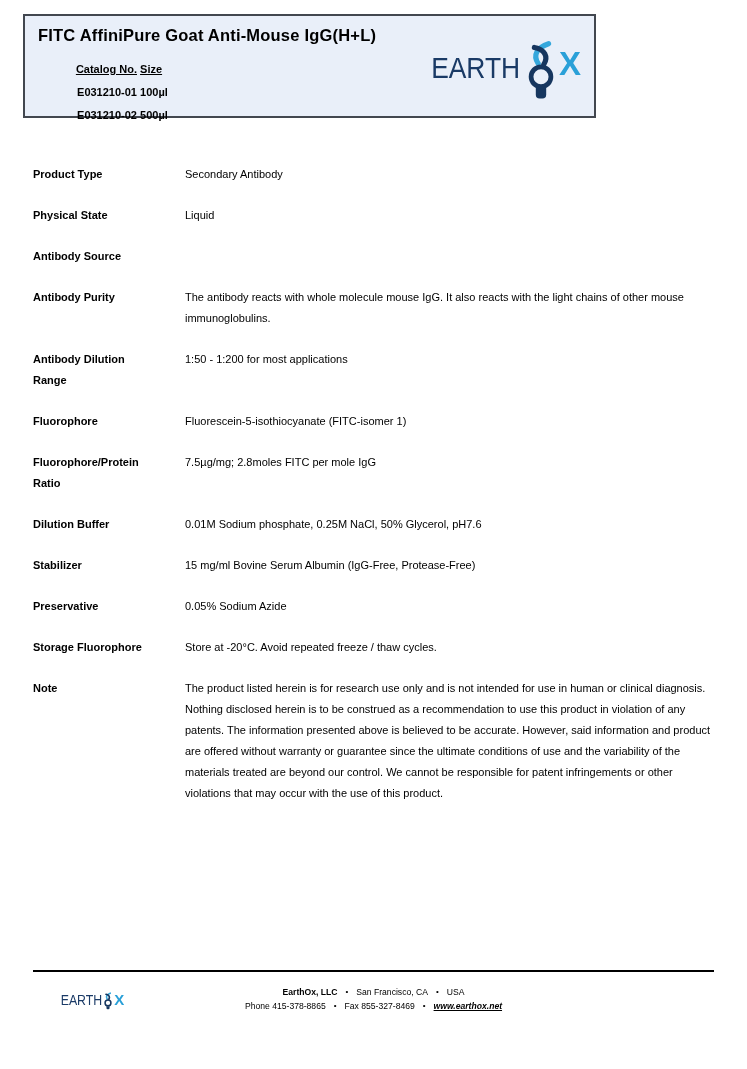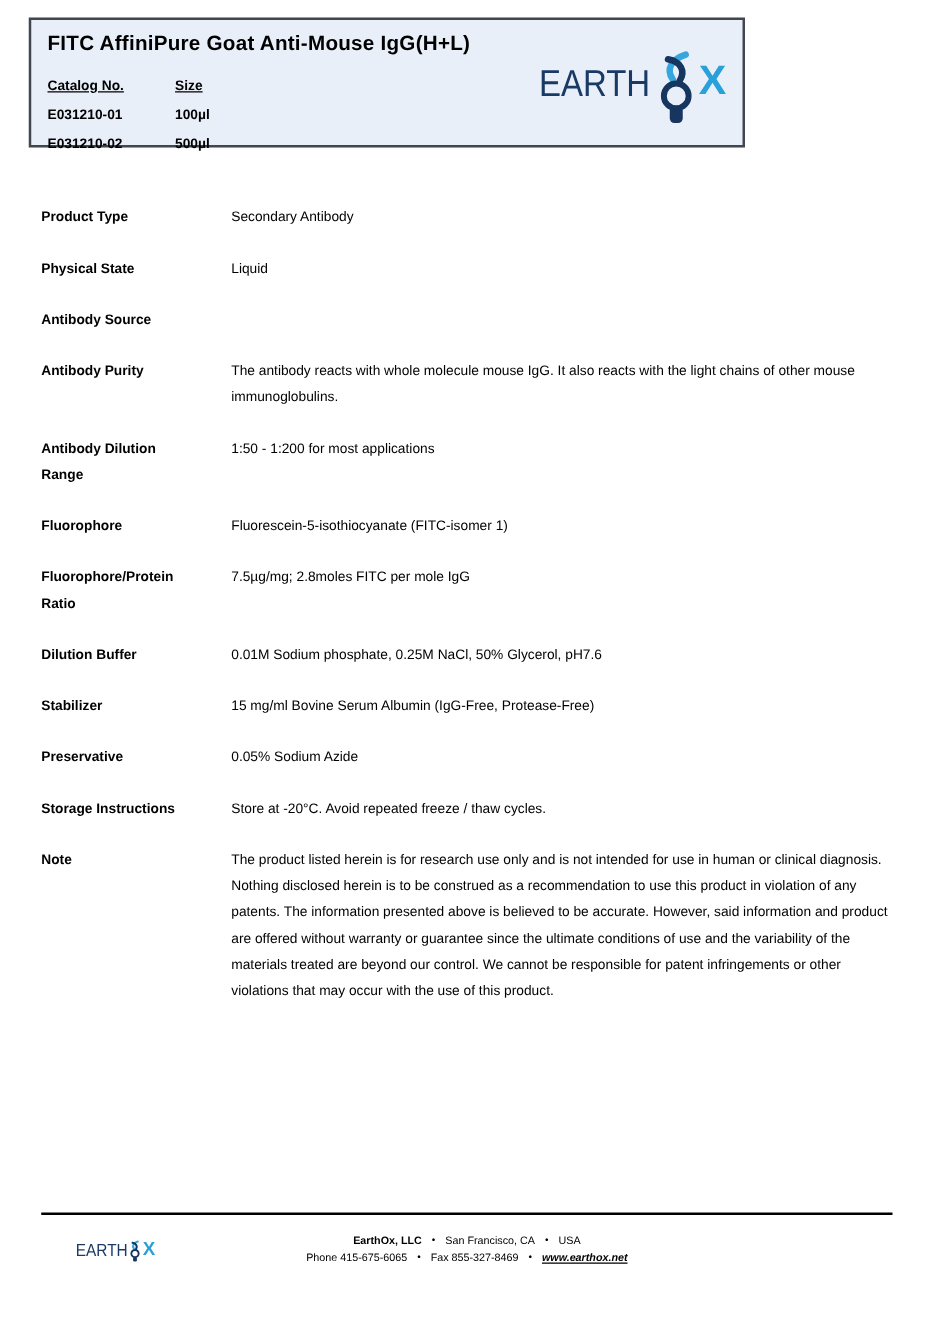--- a/index.html
+++ b/index.html
@@ -25,21 +25,21 @@
     border:2px solid var(--header-border);
   }
   .product-title{
     position:absolute;left:13px;top:10px;
     font-size:16.5px;font-weight:bold;letter-spacing:.2px;
   }
   .catalog-table{
     position:absolute;left:13px;top:42px;
     font-size:11px;font-weight:bold;line-height:23px;
   }
-  .cat-row span{display:inline-block;}
+  .cat-row span{display:inline-block;text-align:right;}
   .cat-col1{width:99px;}
   .cat-head span{text-decoration:underline;}
   
   .logo{
     position:absolute;right:14px;top:18px;
     display:flex;align-items:center;height:68px;
   }
   .logo .earth{
     font-size:30px;color:var(--logo-navy);
     letter-spacing:0px;transform:scaleX(.88);transform-origin:right center;
@@ -212,21 +212,21 @@
     <div class="spec-label">
         <div>Preservative</div>
       </div>
     <div class="spec-value">
         <div class="vline">0.05% Sodium Azide</div>
       </div>
   </div>
 
   <div class="spec-row">
     <div class="spec-label">
-        <div>Storage Instructions</div>
+        <div>Storage Fluorophore</div>
       </div>
     <div class="spec-value">
         <div class="vline">Store at -20°C. Avoid repeated freeze / thaw cycles.</div>
       </div>
   </div>
 
   <div class="spec-row">
     <div class="spec-label">
         <div>Note</div>
       </div>
@@ -243,15 +243,15 @@
     <svg class="icon" viewBox="0 0 36 66" aria-hidden="true">
       <path d="M26 3 C 14 7, 9 15, 15 24" fill="none" stroke="#35a7dc" stroke-width="6" stroke-linecap="round"></path>
       <path d="M11 7 C 22 9, 26 17, 21 25" fill="none" stroke="#16365f" stroke-width="6" stroke-linecap="round"></path>
       <circle cx="18" cy="38" r="10.5" fill="none" stroke="#16365f" stroke-width="5.5"></circle>
       <path d="M12.5 50 h11 v7 a4 4 0 0 1 -4 4 h-3 a4 4 0 0 1 -4 -4 z" fill="#16365f"></path>
     </svg>
     <span class="x">X</span>
   </div>
   <div class="footer-center">
     <div id="footer-line1"><span class="seg bold">EarthOx, LLC</span><span class="seg bullet">•</span><span class="seg">San Francisco, CA</span><span class="seg bullet">•</span><span class="seg">USA</span></div>
-    <div id="footer-line2"><span class="seg">Phone 415-675-6065</span><span class="seg bullet">•</span><span class="seg">Fax 855-327-8469</span><span class="seg bullet">•</span><span class="seg site">www.earthox.net</span></div>
+    <div id="footer-line2"><span class="seg">Phone 415-378-8865</span><span class="seg bullet">•</span><span class="seg">Fax 855-327-8469</span><span class="seg bullet">•</span><span class="seg site">www.earthox.net</span></div>
   </div>
 </div>
 
 </body></html>

